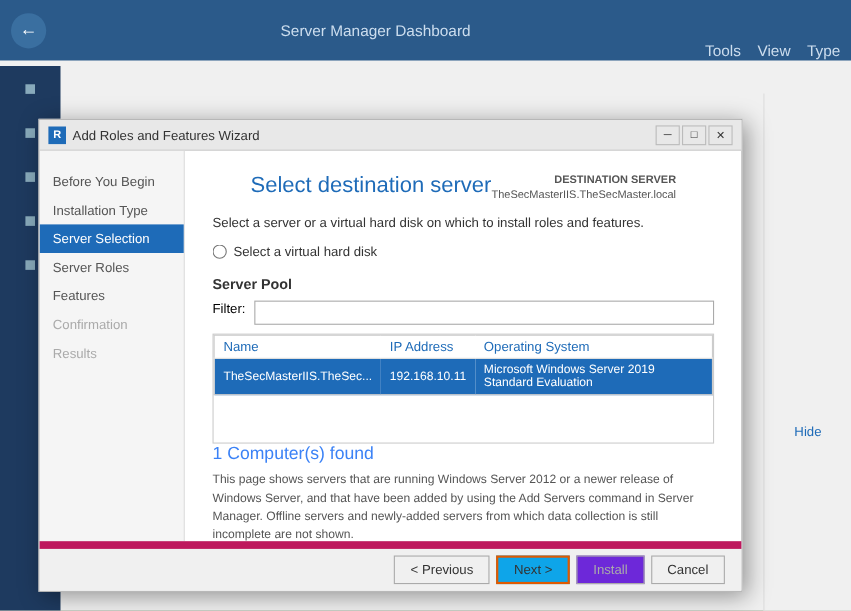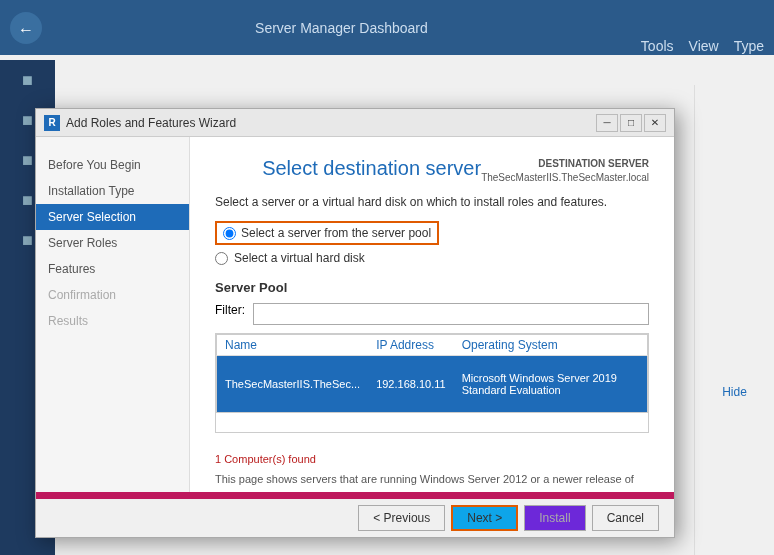--- a/index.html
+++ b/index.html
@@ -101,21 +101,21 @@
     }
 
     .dialog-content {
       display: flex;
       flex: 1;
       overflow: hidden;
     }
 
     
     .wizard-nav {
-      width: 154px;
+      width: 132px;
       background: #f5f5f5;
       border-right: 1px solid #ddd;
       padding: 15px 0;
     }
 
     .wizard-nav-item {
       padding: 6px 12px;
       font-size: 12px;
       color: #555;
       cursor: pointer;
@@ -223,38 +223,38 @@
       padding: 3px 8px;
       font-size: 12px;
       font-weight: normal;
       color: #1e6bb8;
       border-bottom: 1px solid #ddd;
       background: white;
       margin-top: 14px;
     }
 
     .server-table td {
-      padding: 16px 8px;
+      padding: 4px 8px;
       font-size: 11px;
     }
 
     .server-table tr.selected td {
       background: #1e6bb8;
       color: white;
     }
 
     .table-container {
       border: 1px solid #ccc;
       height: 100px;
     }
 
     .found-count {
-      font-size: 11px;
-      color: #b91c1c;
-      margin-top: 20px;
+      font-size: 16px;
+      color: #3b82f6;
+      margin-top: 1px;
       margin-bottom: 6px;
     }
 
     .description-text {
       font-size: 11px;
       color: #555;
       line-height: 1.5;
     }
 
     
@@ -403,36 +403,30 @@
       <div class="wizard-nav-item">Before You Begin</div>
       <div class="wizard-nav-item">Installation Type</div>
       <div class="wizard-nav-item active">Server Selection</div>
       <div class="wizard-nav-item">Server Roles</div>
       <div class="wizard-nav-item">Features</div>
       <div class="wizard-nav-item disabled">Confirmation</div>
       <div class="wizard-nav-item disabled">Results</div>
     </div>
 
     <div class="wizard-main">
-      <div style="display:flex; justify-content:flex-end; align-items:flex-start; margin-bottom:10px;">
+      <div style="display:flex; justify-content:center; align-items:flex-start; margin-bottom:10px;">
         <h2 class="wizard-page-title">Select destination server</h2>
         <div class="destination-server-info">
           <div class="label">DESTINATION SERVER</div>
           <div>TheSecMasterIIS.TheSecMaster.local</div>
         </div>
       </div>
 
       <p class="wizard-subtitle">Select a server or a virtual hard disk on which to install roles and features.</p>
 
-      <div class="radio-option">
-        <div class="radio-highlighted">
-          <input type="radio" name="server_select" checked="" style="">
-          <span class="radio-option-label">Select a server from the server pool</span>
-        </div>
-      </div>
 
       <div class="radio-option">
         <input type="radio" name="server_select" style="">
         <span class="radio-option-label">Select a virtual hard disk</span>
       </div>
 
       <div class="server-pool-section">
         <div class="section-label">Server Pool</div>
 
         <div class="filter-row">

